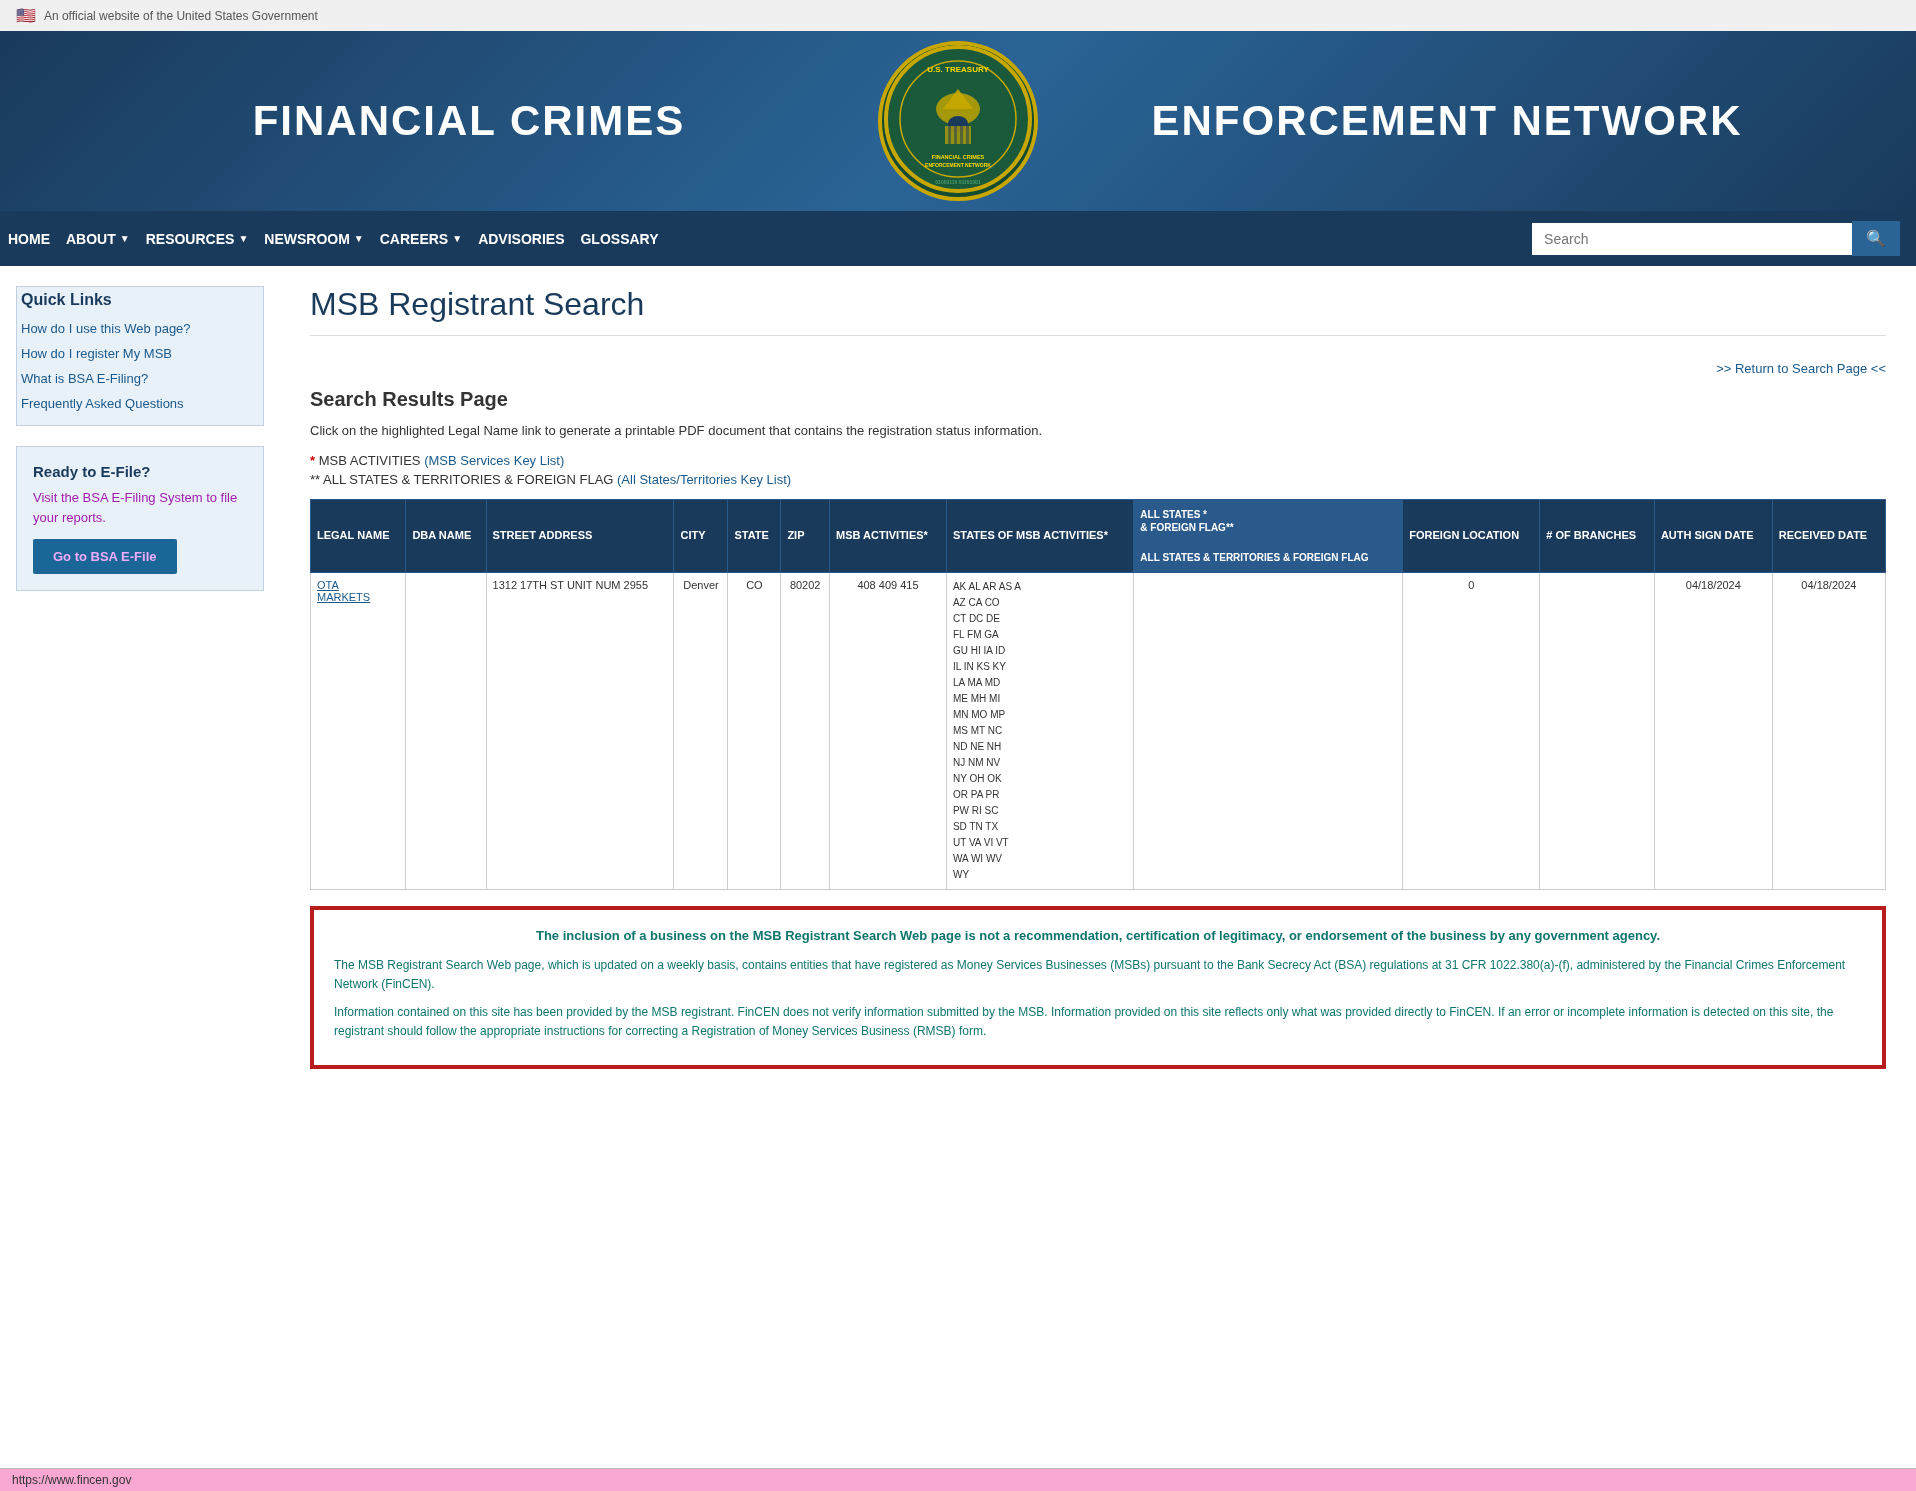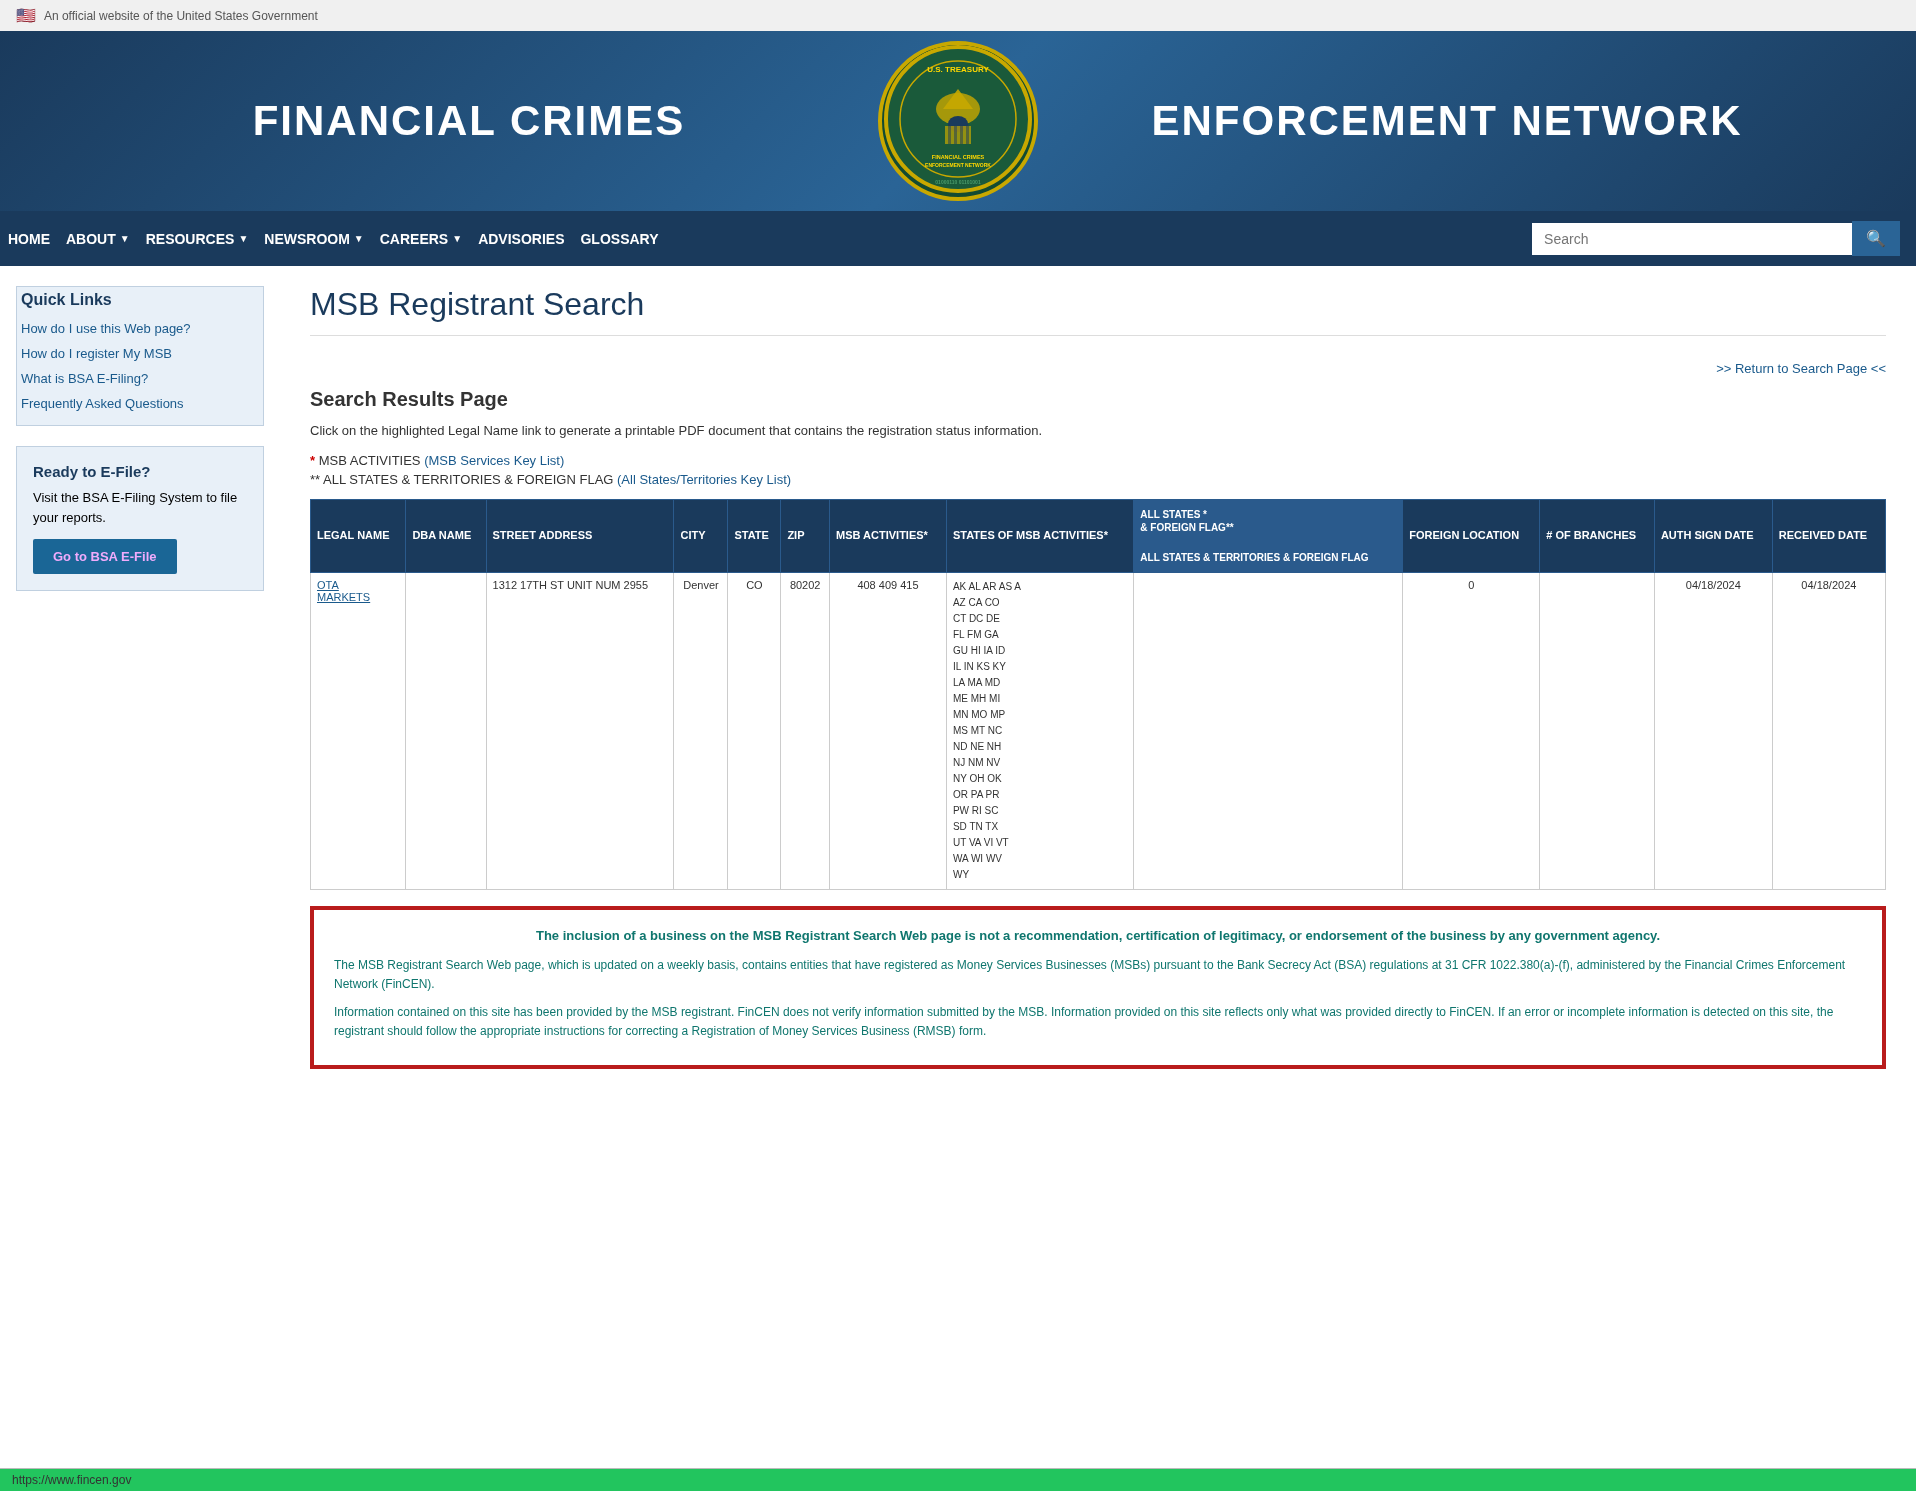--- a/index.html
+++ b/index.html
@@ -165,21 +165,21 @@
       padding: 16px;
     }
     .efile-title {
       font-weight: bold;
       font-size: 15px;
       color: #1a3a5c;
       margin-bottom: 8px;
     }
     .efile-desc {
       font-size: 13px;
-      color: #000000;
+      color: #a21caf;
       margin-bottom: 12px;
       line-height: 1.5;
     }
     .efile-btn {
       background: #1a6696;
       color: #f0abfc;
       border: none;
       padding: 10px 20px;
       font-size: 13px;
       font-weight: bold;
@@ -299,21 +299,21 @@
     .disclaimer-text {
       margin-bottom: 8px;
     }
 
     
     .status-bar {
       position: fixed;
       bottom: 0;
       left: 0;
       right: 0;
-      background: #22c55e;
+      background: #f9a8d4;
       border-top: 1px solid #bbb;
       padding: 4px 12px;
       font-size: 12px;
       color: #333;
       z-index: 1000;
     }
   </style>
 </head>
 <body>
 

